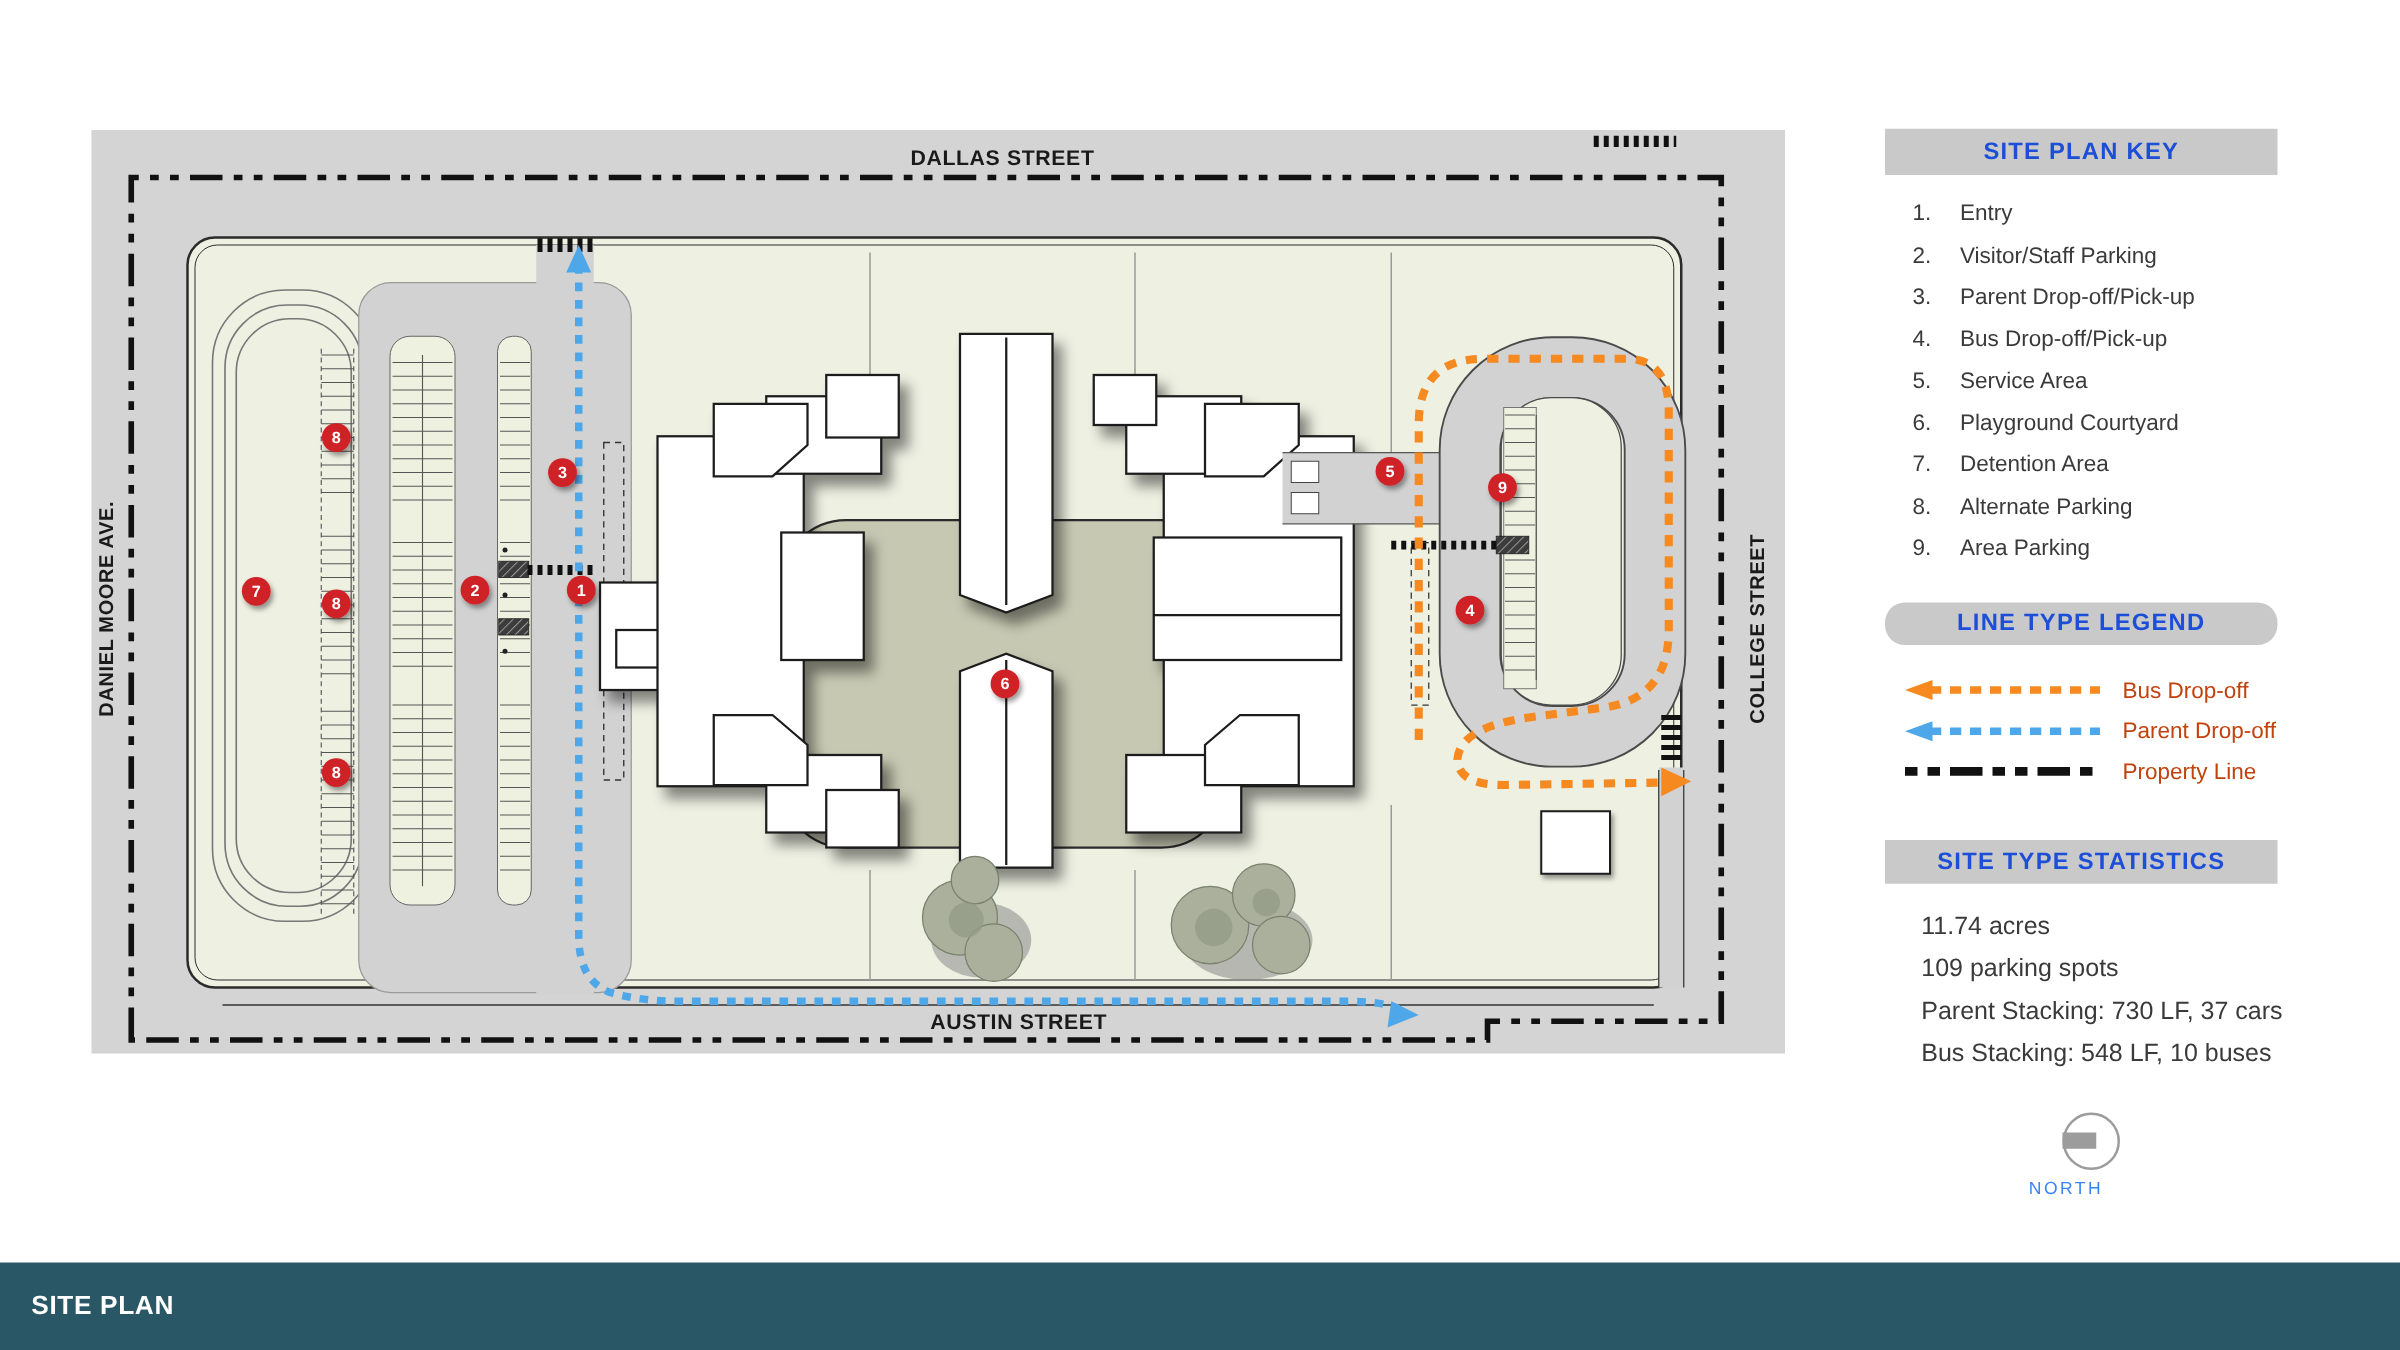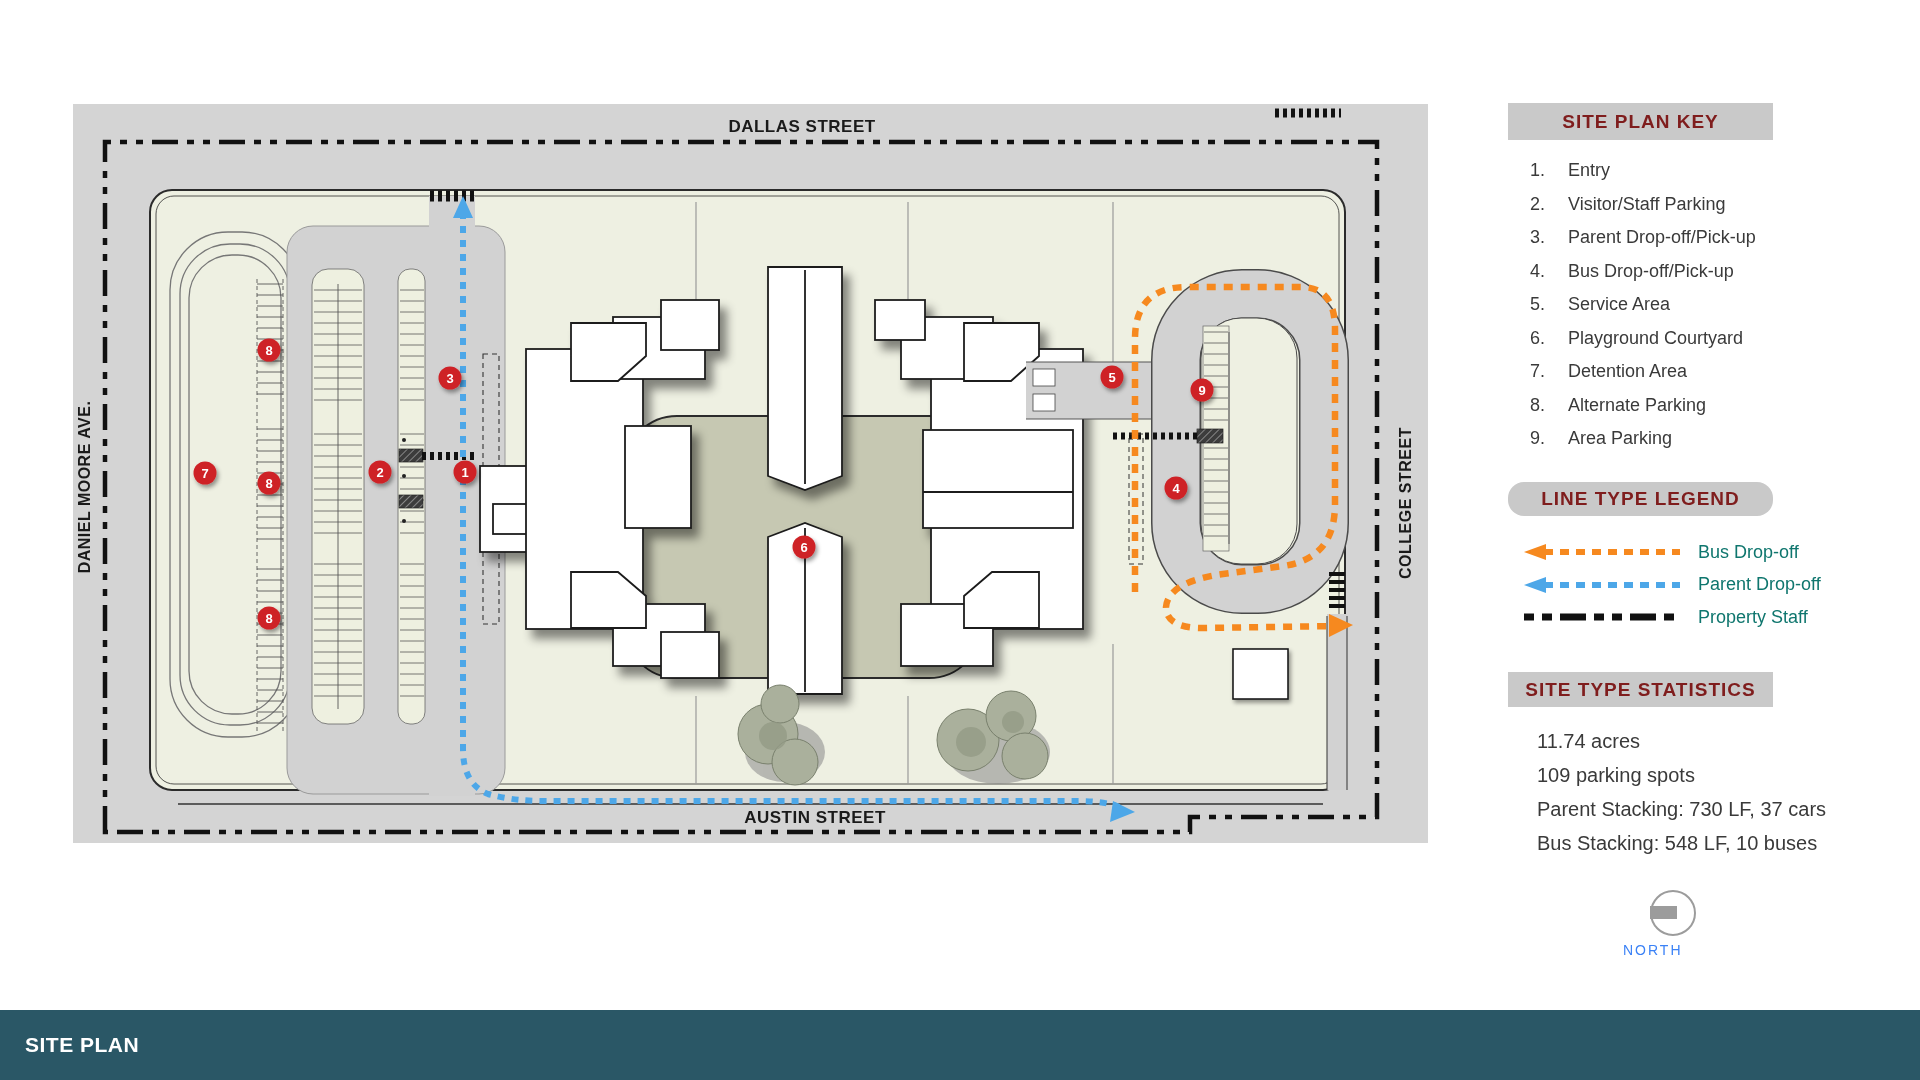--- a/index.html
+++ b/index.html
@@ -1,25 +1,25 @@
 <!DOCTYPE html>
 <html><head>
 <meta charset="utf-8">
 <style>
   html,body{margin:0;padding:0;background:#ffffff;width:1920px;height:1080px;overflow:hidden;
     font-family:"Liberation Sans", sans-serif;}
   .stage{position:relative;width:1920px;height:1080px;background:#fff;}
   
-  .side-header{position:absolute;left:1508px;width:265px;background:#c9c9c9;color:#7f1d1d;
+  .side-header{position:absolute;left:1508px;width:314px;background:#c9c9c9;color:#1d4ed8;
     font-weight:700;text-align:center;letter-spacing:1px;font-size:19px;}
   .key-list{position:absolute;left:1508px;top:154px;width:331px;}
   .key-row{height:33.5px;display:flex;align-items:center;font-size:18px;color:#3a3a3a;}
   .key-num{width:38px;padding-left:22px;}
   .legend-list{position:absolute;left:1508px;top:536px;width:360px;}
-  .legend-row{height:32.5px;display:flex;align-items:center;font-size:18px;color:#0f766e;}
+  .legend-row{height:32.5px;display:flex;align-items:center;font-size:18px;color:#c2410c;}
   .legend-swatch{width:162px;height:16px;margin-left:14px;margin-right:14px;flex:0 0 auto;}
   .stats-list{position:absolute;left:1537px;top:724px;width:340px;}
   .stats-row{height:34px;display:flex;align-items:center;font-size:20px;color:#3a3a3a;}
   .north-circle{position:absolute;left:1650px;top:890px;width:42px;height:42px;border:2px solid #9c9c9c;
     border-radius:50%;}
   .north-bar{position:absolute;left:1650px;top:906px;width:27px;height:13px;background:#9c9c9c;}
   .north-label{position:absolute;left:1623px;top:942px;width:100px;font-size:14px;
     color:#3b82f6;letter-spacing:2px;}
   
   .footer-bar{position:absolute;left:0;top:1010px;width:1920px;height:70px;}
@@ -403,21 +403,21 @@
         <line class="leg-line" x1="22" y1="8" x2="158" y2="8" stroke-width="6" stroke-dasharray="9 7" stroke="#4da7e8"></line>
         <polygon class="leg-head" points="2,8 24,0 24,16" fill="#4da7e8"></polygon>
       </svg>
       <span>Parent Drop-off</span>
     </div>
     <div class="legend-row">
       <svg class="legend-swatch" viewBox="0 0 162 16">
         <line class="leg-line" x1="2" y1="8" x2="158" y2="8" stroke-width="7" stroke-dasharray="10 8 10 8 26 8" stroke="#111111"></line>
         <polygon class="leg-head" points="2,8 24,0 24,16" style="display: none;"></polygon>
       </svg>
-      <span>Property Staff</span>
+      <span>Property Line</span>
     </div>
   </div>
 
   <div class="side-header" style="top:672px;height:35px;line-height:35px;">SITE TYPE STATISTICS</div>
 
   <div class="stats-list">
     <div class="stats-row">11.74 acres</div>
     <div class="stats-row">109 parking spots</div>
     <div class="stats-row">Parent Stacking: 730 LF, 37 cars</div>
     <div class="stats-row">Bus Stacking: 548 LF, 10 buses</div>

